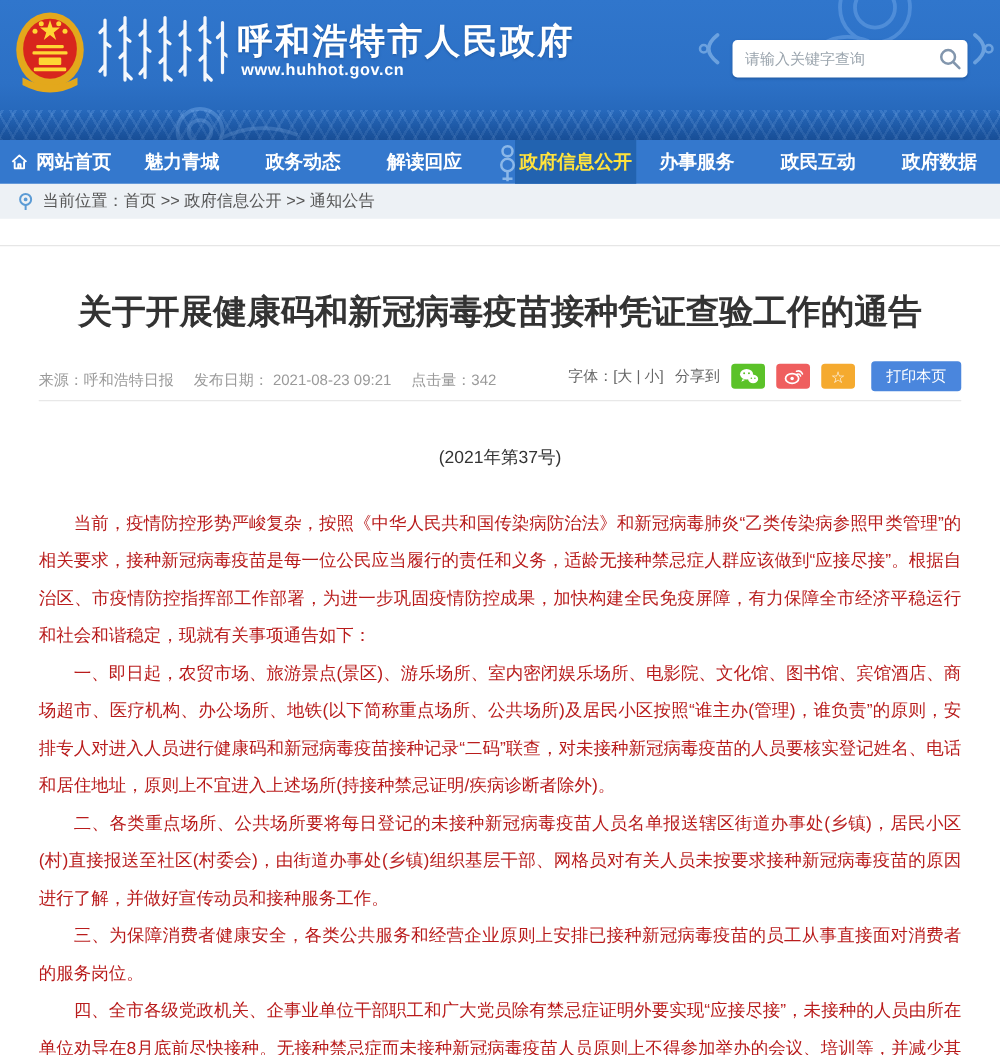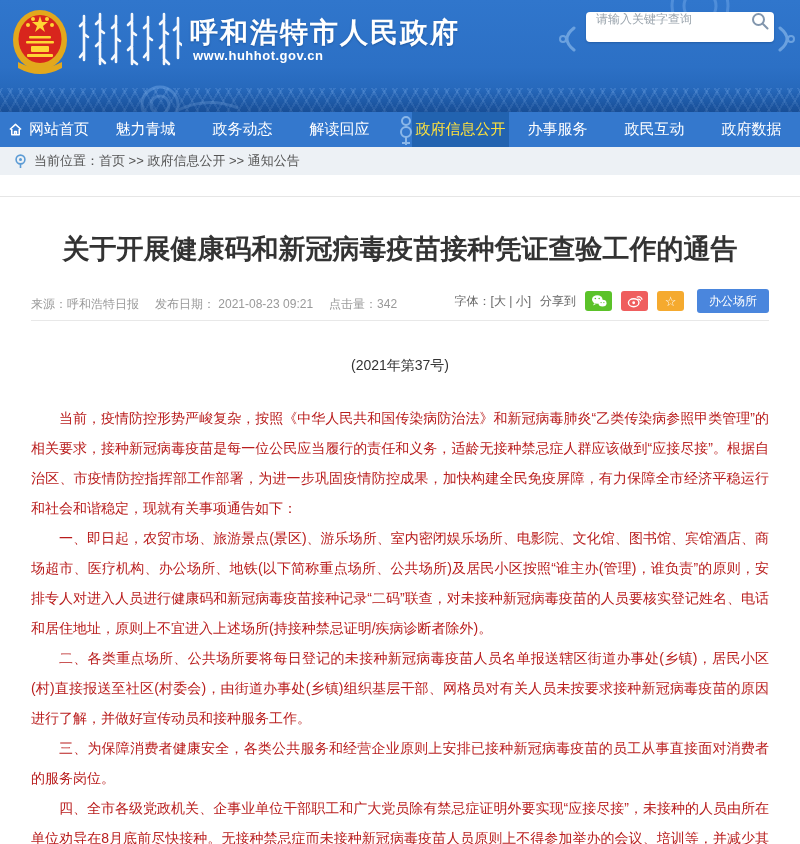--- a/index.html
+++ b/index.html
@@ -13,32 +13,32 @@
     background:
       linear-gradient(180deg, rgba(10,50,110,0) 0%, rgba(10,50,110,.40) 100%),
       repeating-linear-gradient(60deg, rgba(130,180,240,.22) 0 2px, transparent 2px 9px),
       repeating-linear-gradient(-60deg, rgba(130,180,240,.22) 0 2px, transparent 2px 9px); }
   .cloud-deco { position:absolute; opacity:.4; }
   .emblem { position:absolute; left:12px; top:8px; width:56px; height:70px; }
   .mongolian { position:absolute; left:78px; top:12px; width:104px; height:58px; opacity:.95; }
   .site-title { position:absolute; left:190px; top:14px; color:#fff; font-size:28px; font-weight:700;
     letter-spacing:2px; text-shadow:0 1px 2px rgba(0,40,90,.35); white-space:nowrap; }
   .site-url { position:absolute; left:193px; top:48px; color:#fff; font-size:13px; font-weight:700; letter-spacing:.5px; }
-  .search-wrap { position:absolute; right:26px; top:12px; width:188px; height:30px; background:#fff;
-    border-radius:4px; display:flex; align-items:flex-start; padding:0 8px 0 10px; box-shadow:0 1px 2px rgba(0,30,70,.25); }
+  .search-wrap { position:absolute; right:26px; top:32px; width:188px; height:30px; background:#fff;
+    border-radius:4px; display:flex; align-items:center; padding:0 8px 0 10px; box-shadow:0 1px 2px rgba(0,30,70,.25); }
   .search-input { flex:1; border:none; outline:none; font-size:12px; color:#333; background:transparent; }
   .search-input::placeholder { color:#9aa4ad; }
   .search-btn { width:18px; height:18px; cursor:pointer; flex:0 0 auto; background:none; border:none; padding:0; }
   .search-orn { position:absolute; top:26px; width:22px; height:26px; opacity:.55; }
   .search-orn.left { right:222px; } .search-orn.right { right:2px; }
 
   
   .main-nav { display:flex; height:35px; background:#3478cd; position:relative; }
   .nav-item { flex:1; display:flex; align-items:center; justify-content:center; gap:6px;
-    color:#fff; font-size:15px; font-weight:400; cursor:pointer; white-space:nowrap; }
+    color:#fff; font-size:15px; font-weight:700; cursor:pointer; white-space:nowrap; }
   .nav-item.active { background:#2263b0; color:#ffe23c;margin-left:24px; }
   .nav-icon { display:inline-flex; width:15px; height:15px; }
   .nav-orn { position:absolute; left:396px; top:2px; width:20px; height:33px; opacity:.75; pointer-events:none; }
 
   
   .breadcrumb-bar { height:28px; background:#edf1f5; display:flex; align-items:center; gap:7px;
     padding:0 14px; font-size:13px; color:#555; }
   .pin-icon { width:13px; height:15px; flex:0 0 auto; }
   .top-divider { height:1px; background:#e6e6e6; margin-top:21px; }
 
@@ -217,21 +217,21 @@
         </svg>
       </button>
       <button class="share-btn share-weibo" aria-label="weibo">
         <svg viewBox="0 0 20 16" width="18" height="14">
           <ellipse cx="8.5" cy="10" rx="6" ry="4.5" fill="none" stroke="#fff" stroke-width="1.6"></ellipse>
           <circle cx="8.5" cy="10" r="1.6" fill="#fff"></circle>
           <path d="M12.5 3.5 q4 -1.5 5.5 2.5 M13 6.2 q2.4 -0.8 3.3 1.5" fill="none" stroke="#fff" stroke-width="1.4" stroke-linecap="round"></path>
         </svg>
       </button>
       <button class="share-btn share-fav" aria-label="favorite">☆</button>
-      <button class="print-btn">办公场所</button>
+      <button class="print-btn">打印本页</button>
     </div>
   </div>
 
   <div class="doc-number">(2021年第37号)</div>
 
   <div class="article-body">
     <p>当前，疫情防控形势严峻复杂，按照《中华人民共和国传染病防治法》和新冠病毒肺炎“乙类传染病参照甲类管理”的相关要求，接种新冠病毒疫苗是每一位公民应当履行的责任和义务，适龄无接种禁忌症人群应该做到“应接尽接”。根据自治区、市疫情防控指挥部工作部署，为进一步巩固疫情防控成果，加快构建全民免疫屏障，有力保障全市经济平稳运行和社会和谐稳定，现就有关事项通告如下：</p>
       <p>一、即日起，农贸市场、旅游景点(景区)、游乐场所、室内密闭娱乐场所、电影院、文化馆、图书馆、宾馆酒店、商场超市、医疗机构、办公场所、地铁(以下简称重点场所、公共场所)及居民小区按照“谁主办(管理)，谁负责”的原则，安排专人对进入人员进行健康码和新冠病毒疫苗接种记录“二码”联查，对未接种新冠病毒疫苗的人员要核实登记姓名、电话和居住地址，原则上不宜进入上述场所(持接种禁忌证明/疾病诊断者除外)。</p>
       <p>二、各类重点场所、公共场所要将每日登记的未接种新冠病毒疫苗人员名单报送辖区街道办事处(乡镇)，居民小区(村)直接报送至社区(村委会)，由街道办事处(乡镇)组织基层干部、网格员对有关人员未按要求接种新冠病毒疫苗的原因进行了解，并做好宣传动员和接种服务工作。</p>
       <p>三、为保障消费者健康安全，各类公共服务和经营企业原则上安排已接种新冠病毒疫苗的员工从事直接面对消费者的服务岗位。</p>

